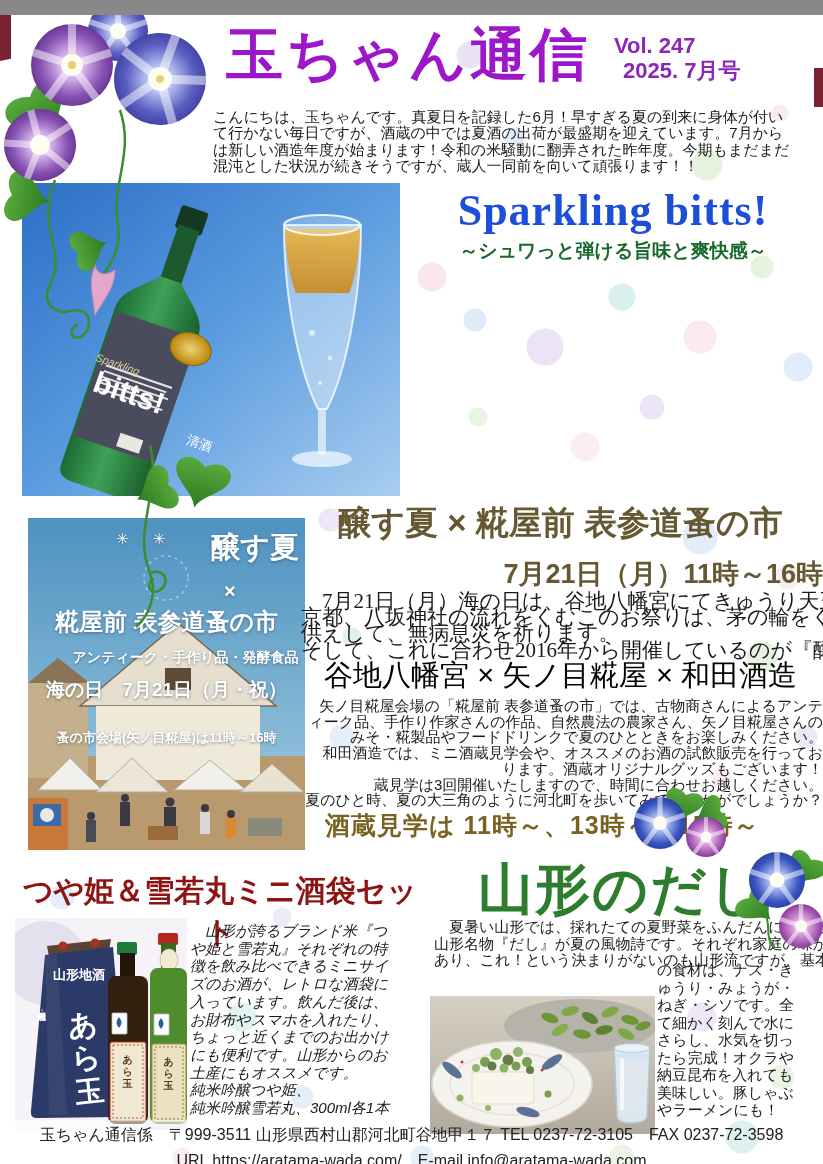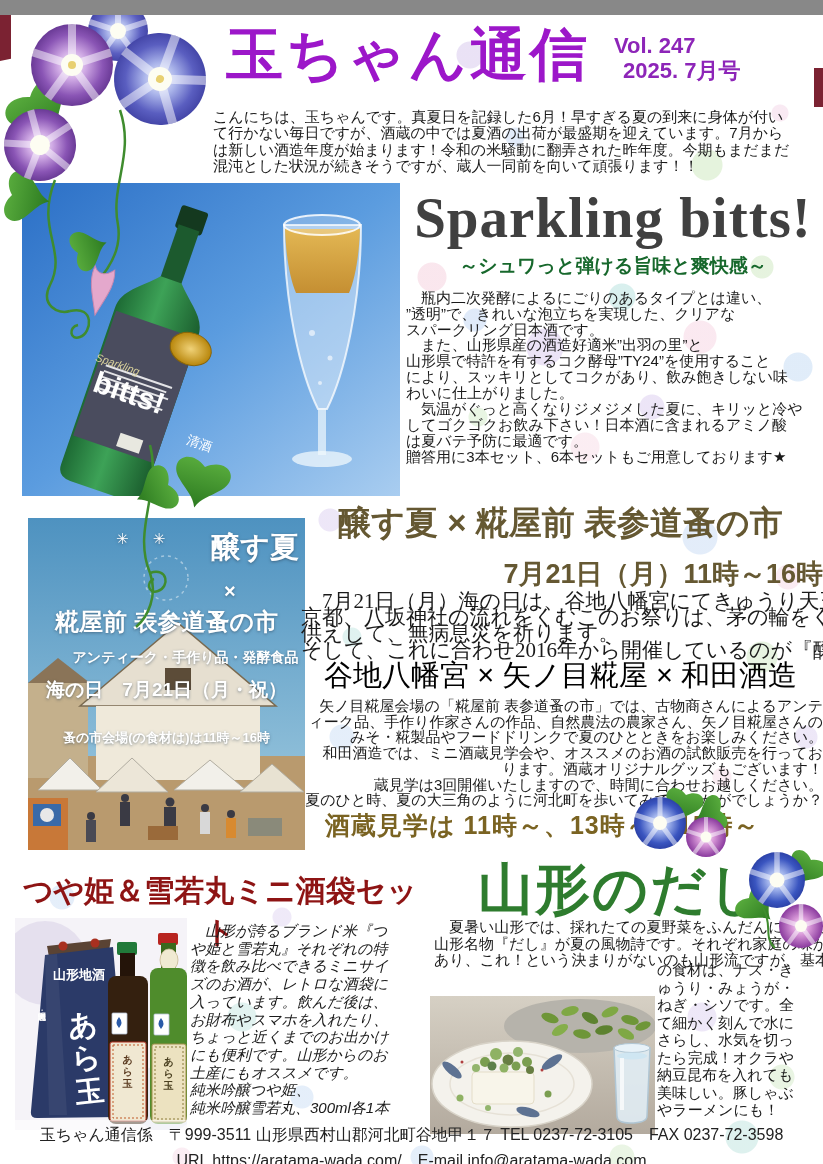--- a/index.html
+++ b/index.html
@@ -58,21 +58,21 @@
   .vol-block{left:614px;top:18px;font-size:22px;font-weight:800;color:#8d25b8;line-height:1.15;}
   .vol-issue{margin-left:9px;}
 
   .intro{left:213px;top:94px;width:606px;font-size:15px;line-height:16.3px;}
 
   .photo{border:0;overflow:hidden;}
   .photo1{left:22px;top:168px;width:378px;height:313px;}
   .label-text{position:absolute;color:#fff;transform-origin:left top;}
 
   .spark-col{left:406px;top:172px;width:414px;text-align:center;}
-  .spark-title{font-size:57px;font-weight:700;color:#404040;letter-spacing:1px;line-height:1.1;}
+  .spark-title{font-size:44px;font-weight:700;color:#1d4ed8;letter-spacing:1px;line-height:1.1;}
   .spark-sub{font-size:19px;font-weight:700;color:#17682c;margin-top:3px;}
   .spark-body{font-size:15px;line-height:15.9px;margin-top:11px;text-align:left;}
 
   .evt-head{left:298px;top:486px;width:525px;text-align:center;font-size:33px;font-weight:800;color:#655832;}
   .evt-date{left:298px;top:541px;width:525px;text-align:right;font-size:27px;font-weight:800;color:#655832;}
   .evt-body{left:301px;top:578px;width:522px;font-size:21px;line-height:16.2px;font-family:Liberation Serif, serif;}
   .collab-head{left:298px;top:641px;width:525px;text-align:center;font-size:29px;font-weight:400;color:#000000;}
   .collab-body{left:301px;top:683px;width:522px;font-size:15px;line-height:15.7px;text-align:right;}
   .tour-times{left:325px;top:794px;font-size:25px;font-weight:800;color:#7a6322;letter-spacing:1px;}
 
@@ -175,31 +175,20 @@
       </g>
     </svg>
     <div class="label-text" style="left:76px;top:168px;transform:rotate(19deg);font-size:11px;color:#d8d09a;font-style:italic;">Sparkling</div>
     <div class="label-text" style="left:78px;top:182px;transform:rotate(19deg);font-size:30px;font-weight:800;">bitts!</div>
     <div class="label-text" style="left:168px;top:248px;transform:rotate(19deg);font-size:13px;">清酒</div>
   </div>
 
   <div class="abs spark-col z2">
     <div class="spark-title serif">Sparkling bitts!</div>
     <div class="spark-sub">～シュワっと弾ける旨味と爽快感～</div>
-    <div class="spark-body pre">　瓶内二次発酵によるにごりのあるタイプとは違い、
-”透明”で、きれいな泡立ちを実現した、クリアな
-スパークリング日本酒です。
-　また、山形県産の酒造好適米”出羽の里”と
-山形県で特許を有するコク酵母”TY24”を使用すること
-により、スッキリとしてコクがあり、飲み飽きしない味
-わいに仕上がりました。
-　気温がぐっと高くなりジメジメした夏に、キリッと冷や
-してゴクゴクお飲み下さい！日本酒に含まれるアミノ酸
-は夏バテ予防に最適です。
-贈答用に3本セット、6本セットもご用意しております★</div>
   </div>
 
   <div class="abs evt-head z2">醸す夏 × 糀屋前 表参道蚤の市</div>
   <div class="abs evt-date z2">7月21日（月）11時～16時</div>
   <div class="abs evt-body pre z2">　7月21日（月）海の日は、谷地八幡宮にてきゅうり天王祭が催されます。
 京都、八坂神社の流れをくむこのお祭りは、茅の輪をくぐりきゅうりをお
 供えして、無病息災を祈ります。
 そして、これに合わせ2016年から開催しているのが『醸す夏』です。</div>
   <div class="abs collab-head z2">谷地八幡宮 × 矢ノ目糀屋 × 和田酒造</div>
   <div class="abs collab-body pre z2">　矢ノ目糀屋会場の「糀屋前 表参道蚤の市」では、古物商さんによるアンテ
@@ -248,21 +237,21 @@
       <rect x="120" y="308" width="30" height="14" fill="#9a6a3a"></rect>
       <rect x="220" y="300" width="34" height="18" fill="#8a8a7a"></rect>
       <circle cx="138" cy="60" r="22" fill="none" stroke="rgba(255,255,255,.45)" stroke-width="1.5" stroke-dasharray="3 4"></circle>
     </svg>
     <div class="ptxt p-suns">✳ ✳</div>
     <div class="ptxt p-kamosu">醸す夏</div>
     <div class="ptxt p-cross">×</div>
     <div class="ptxt p-main">糀屋前 表参道蚤の市</div>
     <div class="ptxt p-items">アンティーク・手作り品・発酵食品</div>
     <div class="ptxt p-date">海の日　7月21日（月・祝）</div>
-    <div class="ptxt p-venue">蚤の市会場(の食材は)は11時～16時</div>
+    <div class="ptxt p-venue">蚤の市会場(矢ノ目糀屋)は11時～16時</div>
   </div>
 
   <div class="abs sake-head z2">つや姫＆雪若丸ミニ酒袋セット</div>
   <div class="abs photo photo3 z1">
     <svg width="172" height="212" viewBox="0 0 172 212">
       <rect width="172" height="212" fill="#f5f3f8"></rect>
       <circle cx="30" cy="45" r="42" fill="rgba(200,190,222,.35)"></circle>
       <circle cx="150" cy="180" r="34" fill="rgba(190,205,230,.30)"></circle>
       <g>
         <polygon points="32,28 96,21 94,33 34,39" fill="#5a4334"></polygon>

